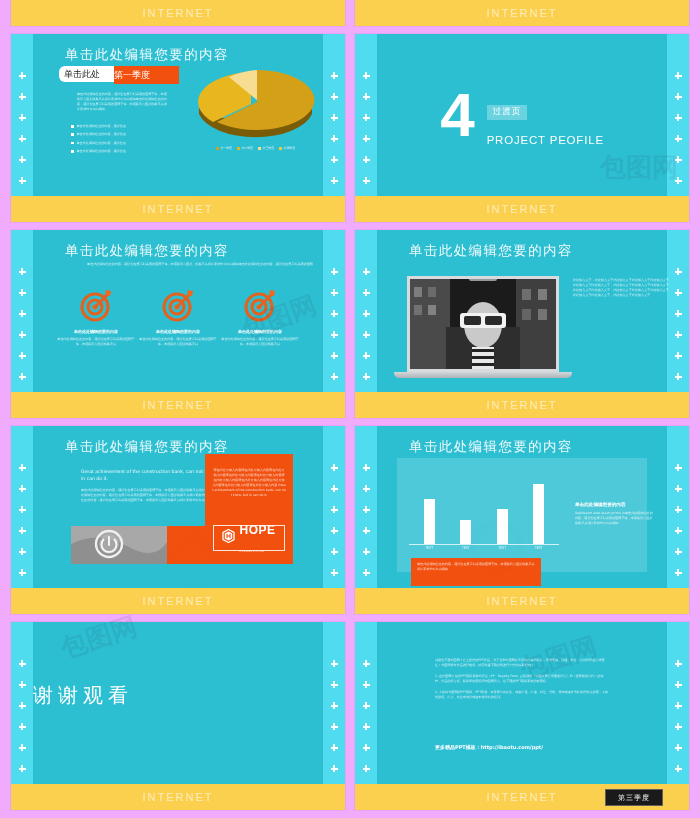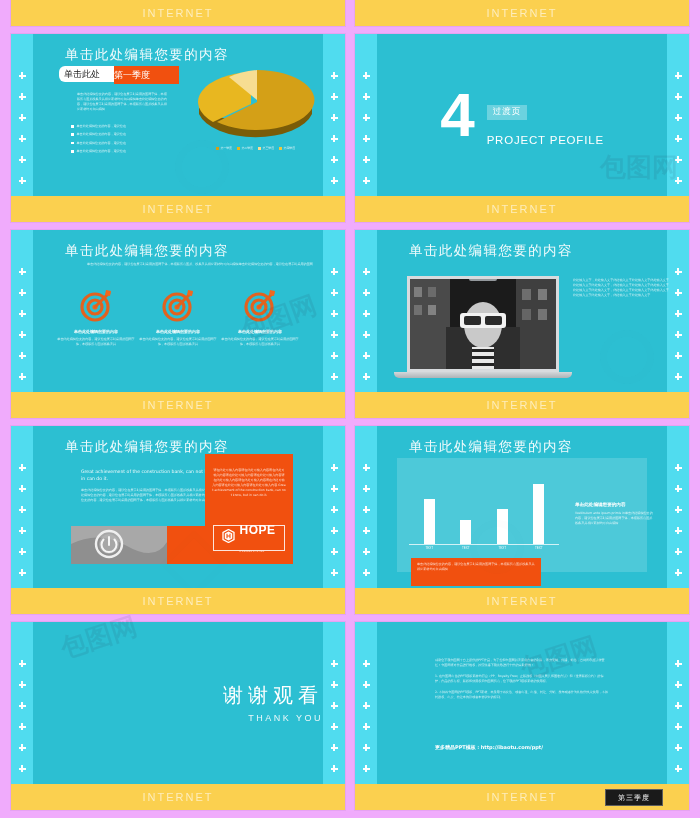--- a/index.html
+++ b/index.html
@@ -218,21 +218,21 @@
     position: absolute; left: 14px; top: 100px; width: 130px; height: 28px;
     background: #f1500f; padding: 4px 6px;
   }
   .s6-right { position: absolute; left: 178px; top: 44px; width: 78px; }
   .s6-right h4 {
     font-size: 4.6px; color: #ffffff; font-weight: bold; margin-bottom: 4px;
     font-family: "DejaVu Sans", sans-serif;
   }
 
   
-  .thanks { position: absolute; left: 0; right: 0; top: 60px; text-align: right; }
+  .thanks { position: absolute; left: 0; right: 0; top: 60px; text-align: left; }
   .thanks-cn { font-size: 20px; color: #ffffff; letter-spacing: 5px;
                font-family: "DejaVu Sans", sans-serif; }
   .thanks-en { margin-top: 4px; font-size: 9px; letter-spacing: 2.5px;
                color: rgba(255,255,255,0.9); font-family: "Liberation Sans", sans-serif; }
 
   
   .cr-title {
     position: absolute; left: 0; right: 0; top: 18px; text-align: center;
     font-size: 8.5px; color: #ffffff; font-weight: bold; letter-spacing: 1.5px;
     font-family: "DejaVu Sans", sans-serif;
@@ -656,21 +656,20 @@
           <span class="plus"></span>
           <span class="plus"></span>
           <span class="plus"></span>
           <span class="plus"></span>
           <span class="plus"></span>
           <span class="plus"></span>
         </div>
         <div class="stage">
           <div class="thanks">
             <div class="thanks-cn">谢谢观看</div>
-            <div class="thanks-en">THANK YOU</div>
           </div>
         </div>
         <div class="footer">
           <span class="footer-text">INTERNET</span>
         </div>
       </div>
     </div>
 
     <div class="cell">
       <div class="slide">

